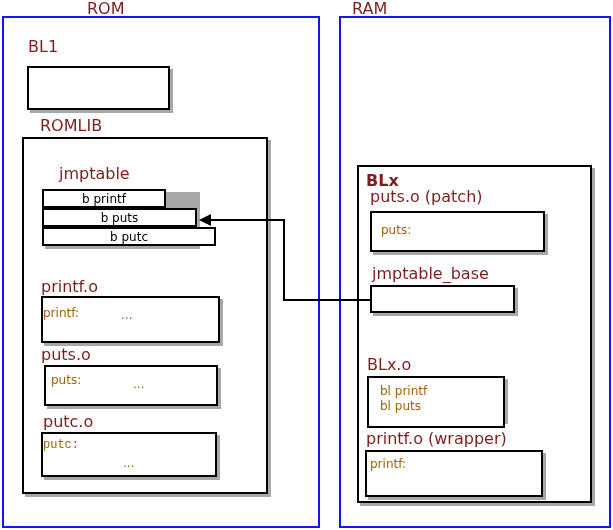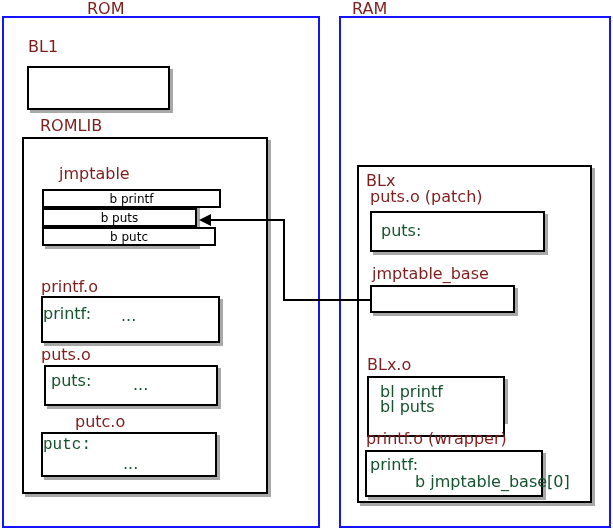--- a/index.html
+++ b/index.html
@@ -50,23 +50,23 @@
     line-height: 14px;
     text-align: center;
     color: #000000;
   }
   .jt-row span {
     display: block;
     margin-top: 1px;
   }
   .boxtext {
     position: absolute;
-    font-size: 16px;
+    font-size: 12px;
     line-height: 15px;
-    color: #14532d;
+    color: #a16207;
     white-space: pre;
   }
   .connector {
     position: absolute;
     background: #000000;
   }
   .arrowhead {
     position: absolute;
     width: 0;
     height: 0;
@@ -92,21 +92,21 @@
   </div>
 
   <div class="lbl" style="left:24px; top:119px;margin-left:16px;">ROMLIB</div>
 
   <div class="box-shadow" style="left:25px; top:140px; width:246px; height:357px;"></div>
   <div class="box" style="left:22px; top:137px; width:246px; height:357px;"></div>
 
   <div class="lbl" style="left:47px; top:167px;margin-left:12px;">jmptable</div>
 
   <div class="box-shadow" style="left:45px; top:192px; width:155px; height:19px;"></div>
-  <div class="jt-row" style="left:42px; top:189px; width:179px; height:19px;">
+  <div class="jt-row" style="left:42px; top:189px; width:124px; height:19px;">
     <span>b printf</span>
   </div>
 
   <div class="box-shadow" style="left:45px; top:211px; width:155px; height:19px;"></div>
   <div class="jt-row" style="left:42px; top:208px; width:155px; height:19px;">
     <span>b puts</span>
   </div>
 
   <div class="box-shadow" style="left:45px; top:230px; width:155px; height:19px;"></div>
   <div class="jt-row" style="left:42px; top:227px; width:174px; height:19px;">
@@ -120,60 +120,59 @@
     <div class="boxtext" style="left:78px; top:10px;">...</div>
   </div>
 
   <div class="lbl" style="left:41px; top:348px;">puts.o</div>
   <div class="box-shadow" style="left:47px; top:368px; width:174px; height:41px;"></div>
   <div class="box" style="left:44px; top:365px; width:174px; height:41px;">
     <div class="boxtext" style="left:5px; top:6px;">puts:</div>
     <div class="boxtext" style="left:87px; top:10px;">...</div>
   </div>
 
-  <div class="lbl" style="left:43px; top:415px;margin-left:32px;">putc.o</div>
+  <div class="lbl" style="left:43px; top:415px;">putc.o</div>
   <div class="box-shadow" style="left:44px; top:435px; width:176px; height:45px;"></div>
   <div class="box" style="left:41px; top:432px; width:176px; height:45px;">
     <div class="boxtext" style="left:0px; top:4px;font-family:Liberation Mono, monospace;">putc:</div>
     <div class="boxtext" style="left:80px; top:22px;">...</div>
   </div>
 
   <div class="lbl" style="left:352px; top:2px;">RAM</div>
 
   <div class="mem-region" style="left:339px; top:16px; width:272px; height:512px;"></div>
 
   <div class="box-shadow" style="left:360px; top:168px; width:235px; height:338px;"></div>
   <div class="box" style="left:357px; top:165px; width:235px; height:338px;"></div>
 
-  <div class="lbl" style="left:366px; top:174px;">BLx</div>
+  <div class="lbl" style="left:366px; top:174px;font-weight:bold;">BLx</div>
 
   <div class="lbl" style="left:370px; top:190px;">puts.o (patch)</div>
   <div class="box-shadow" style="left:373px; top:214px; width:175px; height:41px;"></div>
   <div class="box" style="left:370px; top:211px; width:175px; height:41px;">
     <div class="boxtext" style="left:9px; top:10px;">puts:</div>
   </div>
 
   <div class="lbl" style="left:372px; top:267px;">jmptable_base</div>
   <div class="box-shadow" style="left:373px; top:288px; width:145px; height:28px;"></div>
   <div class="box" style="left:370px; top:285px; width:145px; height:28px;">
     <div class="boxtext" style="left:6px; top:5px;"></div>
   </div>
 
   <div class="lbl" style="left:367px; top:358px;">BLx.o</div>
   <div class="box-shadow" style="left:370px; top:379px; width:138px; height:45px;"></div>
-  <div class="box" style="left:367px; top:376px; width:138px; height:61px;">
+  <div class="box" style="left:367px; top:376px; width:138px; height:52px;">
     <div class="boxtext" style="left:11px; top:6px;">bl printf</div>
     <div class="boxtext" style="left:11px; top:21px;">bl puts</div>
   </div>
 
   <div class="lbl" style="left:366px; top:432px;">printf.o (wrapper)</div>
   <div class="box-shadow" style="left:368px; top:453px; width:178px; height:47px;"></div>
   <div class="box" style="left:365px; top:450px; width:178px; height:47px;">
     <div class="boxtext" style="left:3px; top:5px;">printf:</div>
-    <div class="boxtext" style="left:48px; top:22px;">b jmptable_base[0]</div>
   </div>
 
   <div class="connector" style="left:283px; top:299px; width:87px; height:2px;"></div>
   <div class="connector" style="left:283px; top:219px; width:2px; height:82px;"></div>
   <div class="connector" style="left:211px; top:219px; width:74px; height:2px;"></div>
   <div class="arrowhead" style="left:199px; top:214px;"></div>
 
 </div>
 
 </body></html>

